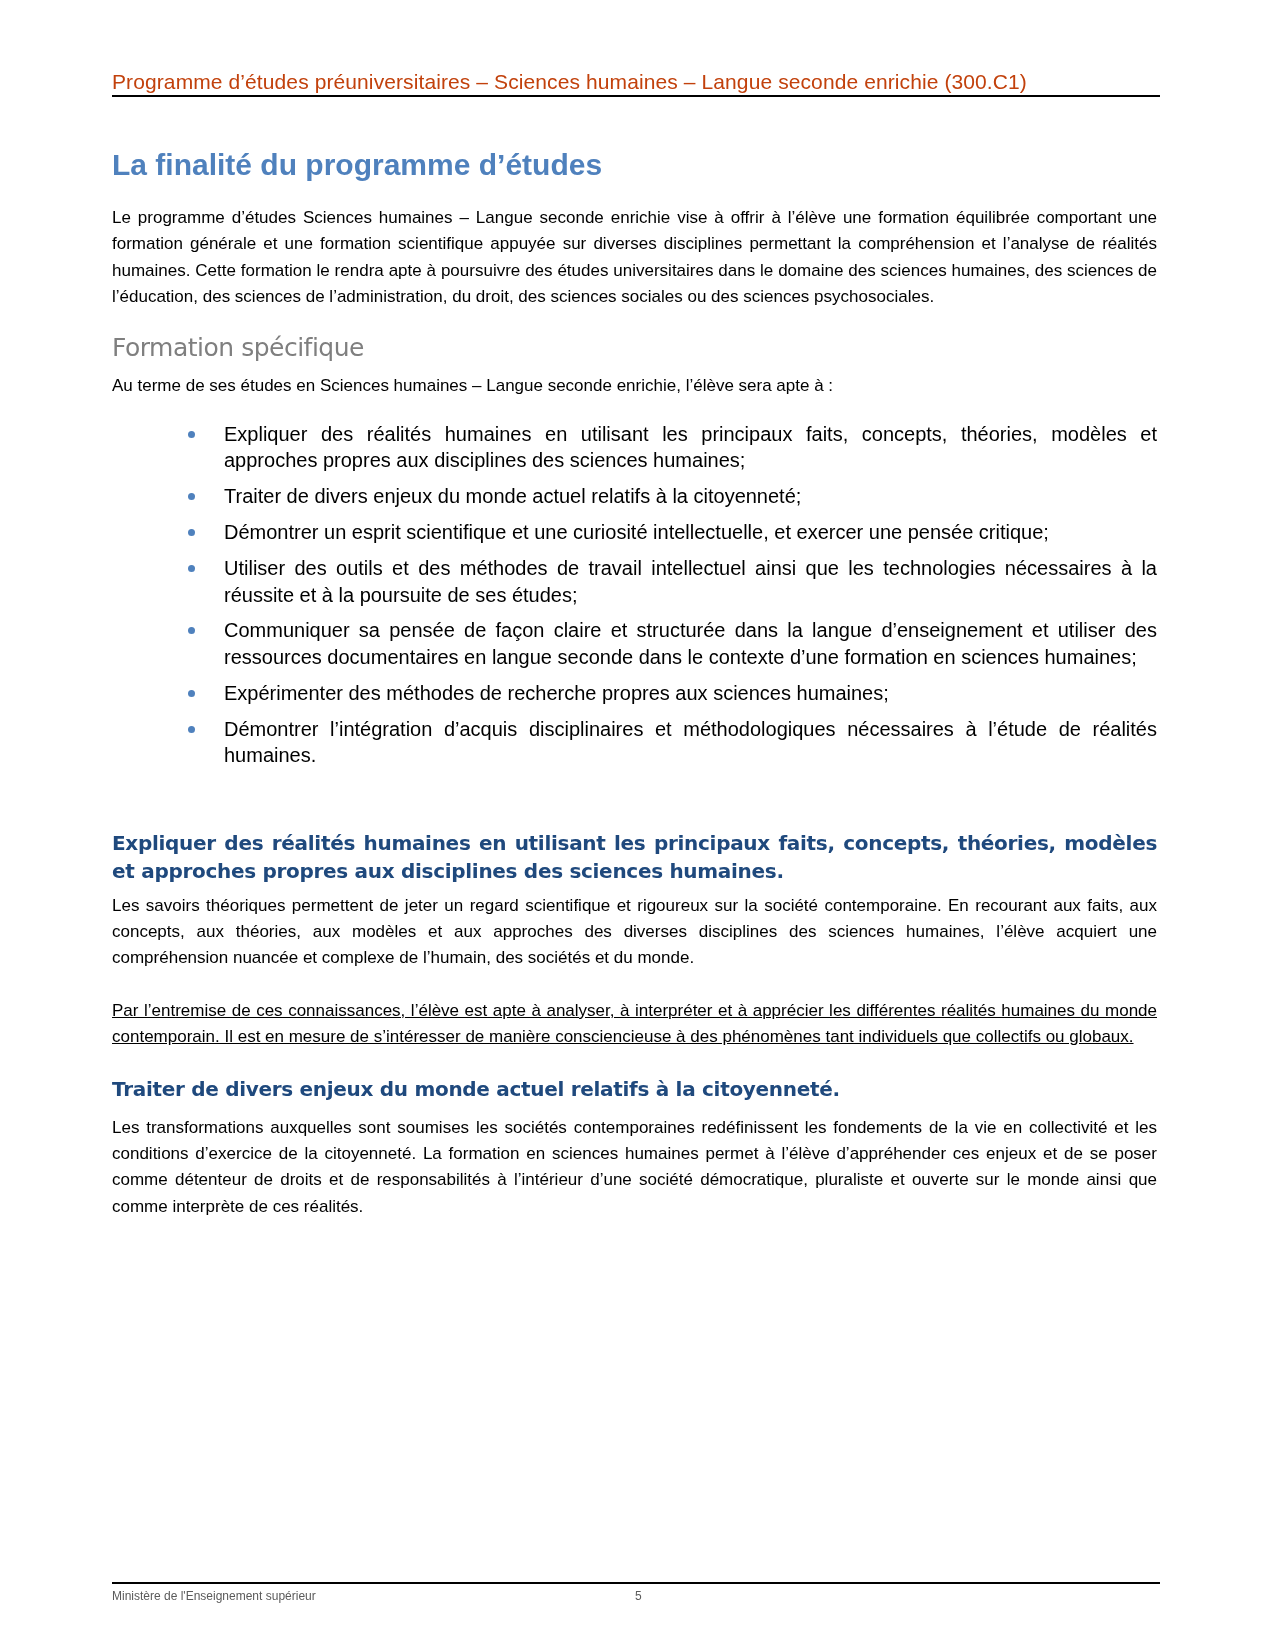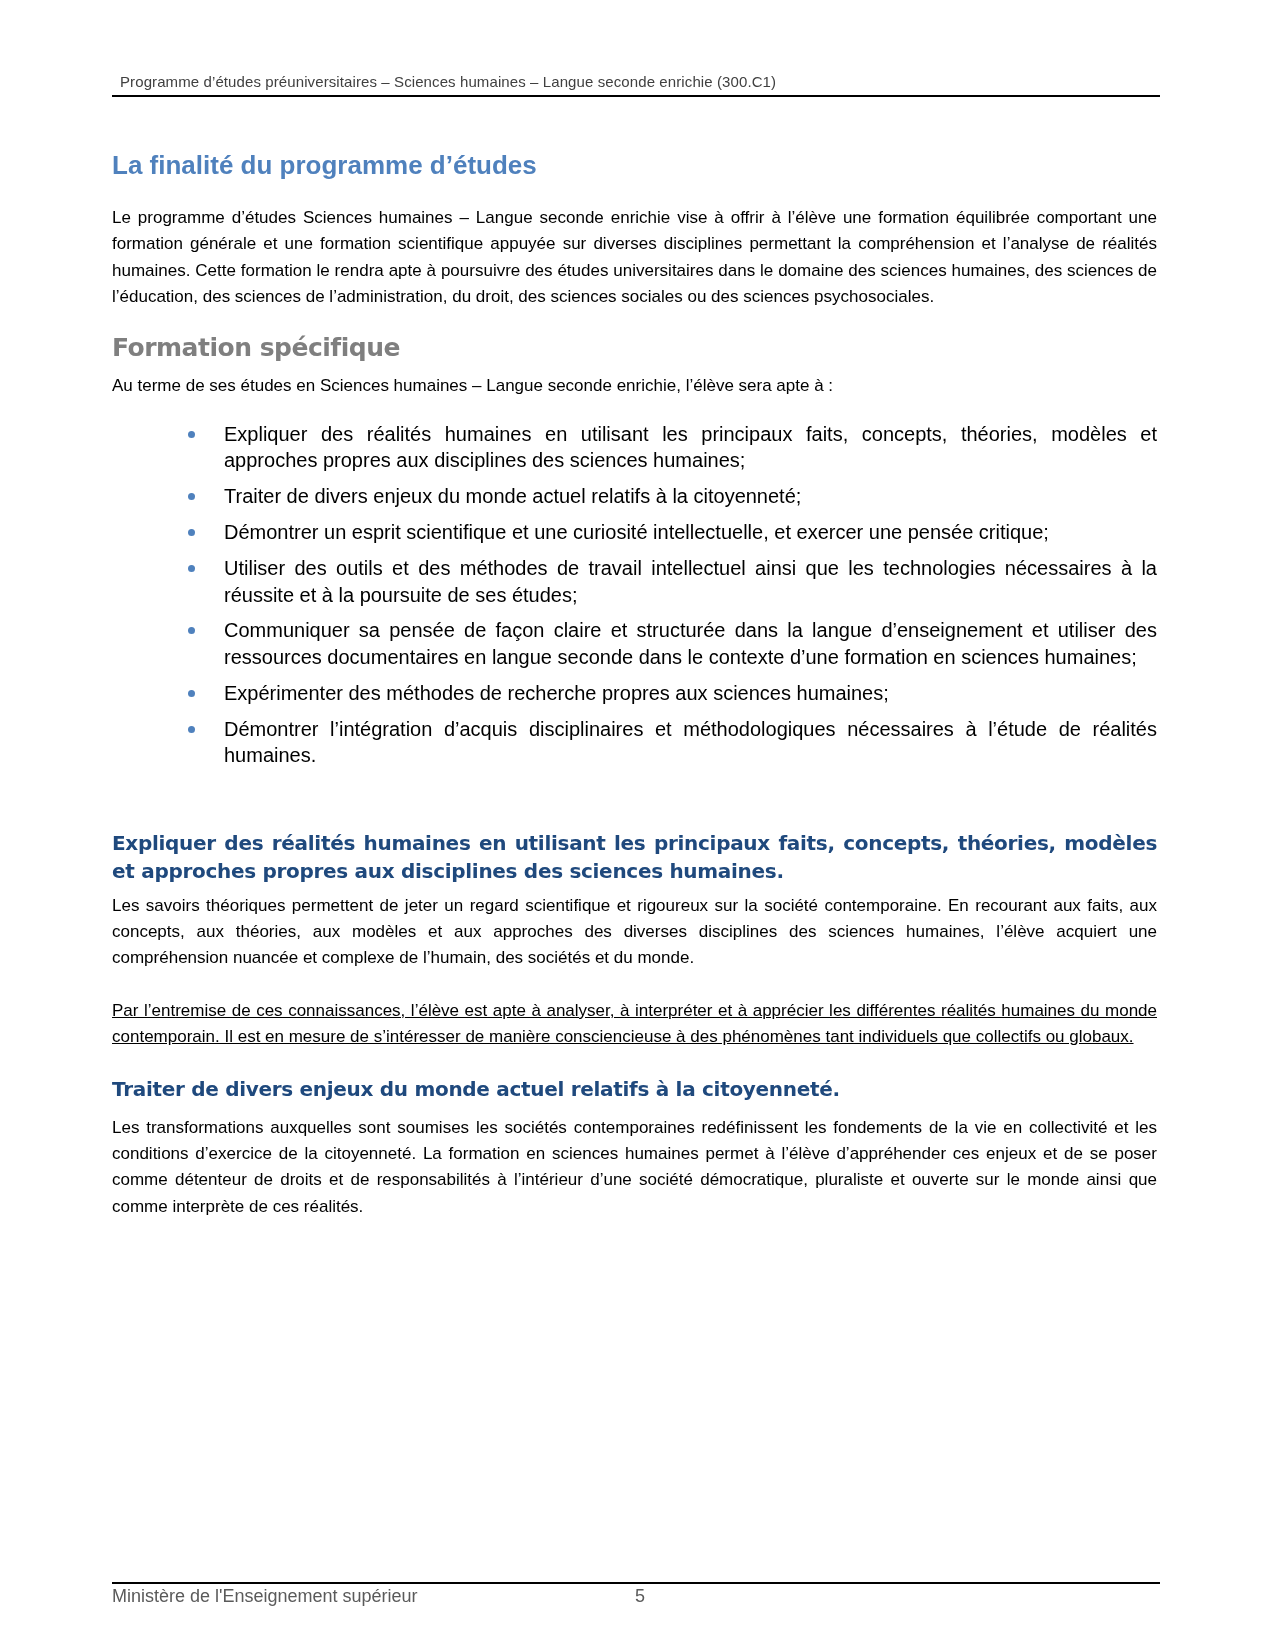--- a/index.html
+++ b/index.html
@@ -1,31 +1,31 @@
 <!DOCTYPE html>
 <html><head>
   <meta charset="utf-8">
   <style>
     html, body { margin: 0; padding: 0; background: #ffffff; }
     body { width: 1275px; height: 1650px; position: relative; overflow: hidden;
       font-family: "Liberation Sans", sans-serif; color: #000; }
     .page-header { position: absolute; left: 112px; top: 72px; width: 1048px; }
-    .page-header .hdr-text { font-size: 15px; color: #404040; letter-spacing: 0.1px; line-height: 20px; margin-left: 8px; }
+    .page-header .hdr-text { font-size: 21px; color: #c2410c; letter-spacing: 0.1px; line-height: 20px; }
     .page-header .hdr-rule { height: 0; border-top: 2px solid #000; margin-top: 3px; }
     .content { position: absolute; left: 112px; top: 148px; width: 1045px; }
-    h1.section { font-size: 26px; font-weight: bold; color: #4f81bd; margin: 0; line-height: 34px; }
+    h1.section { font-size: 30px; font-weight: bold; color: #4f81bd; margin: 0; line-height: 34px; }
     .para { font-size: 17px; line-height: 26.4px; text-align: justify; margin: 0; }
-    h2.sub { font-family: "DejaVu Sans", sans-serif; font-weight: bold; font-size: 25px; color: #7f7f7f; margin: 0; line-height: 32px; letter-spacing: -0.5px; }
+    h2.sub { font-family: "DejaVu Sans", sans-serif; font-weight: normal; font-size: 25px; color: #7f7f7f; margin: 0; line-height: 32px; letter-spacing: -0.5px; }
     h3.goal { font-family: "DejaVu Sans", sans-serif; font-size: 20px; font-weight: bold; color: #1f497d; margin: 0; line-height: 28px; text-align: justify; letter-spacing: -0.3px; }
     ul.goals { list-style: none; margin: 0; padding: 0 0 0 112px; }
     ul.goals li { position: relative; font-size: 20px; line-height: 26.4px; text-align: justify; margin-bottom: 9.5px; }
     ul.goals li .bullet { position: absolute; left: -36px; top: 10px; width: 7px; height: 7px; border-radius: 50%; background: #4f81bd; }
     .page-footer { position: absolute; left: 112px; top: 1582px; width: 1048px; }
     .page-footer .ftr-rule { border-top: 2px solid #000; }
-    .page-footer .ftr-row { position: relative; height: 22px; font-size: 18px; color: #5a5a5a; line-height: 22px; }
+    .page-footer .ftr-row { position: relative; height: 22px; font-size: 12px; color: #5a5a5a; line-height: 22px; }
     .page-footer .ftr-left { position: absolute; left: 0; top: 1px; }
     .page-footer .ftr-page { position: absolute; left: 523px; top: 1px; }
   </style>
 </head>
 <body>
 
 <div class="page-header">
   <div class="hdr-text">Programme d’études préuniversitaires – Sciences humaines – Langue seconde enrichie (300.C1)</div>
   <div class="hdr-rule"></div>
 </div>

